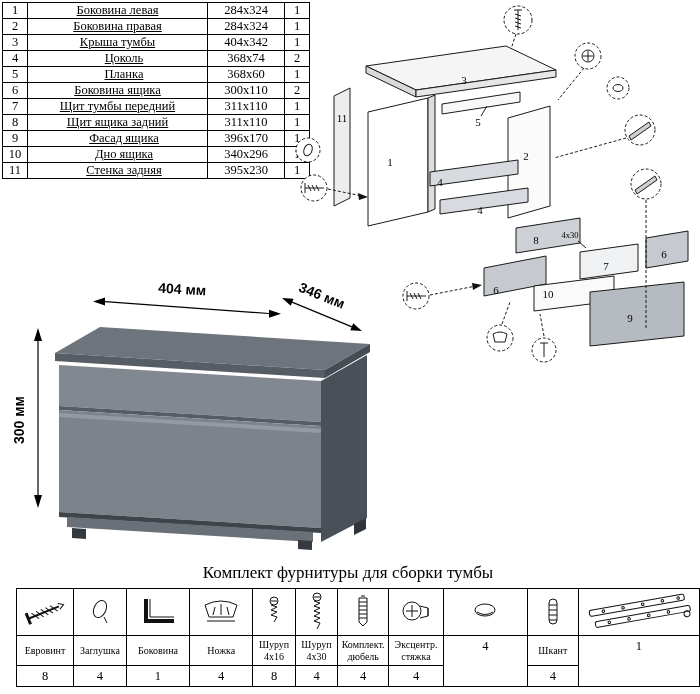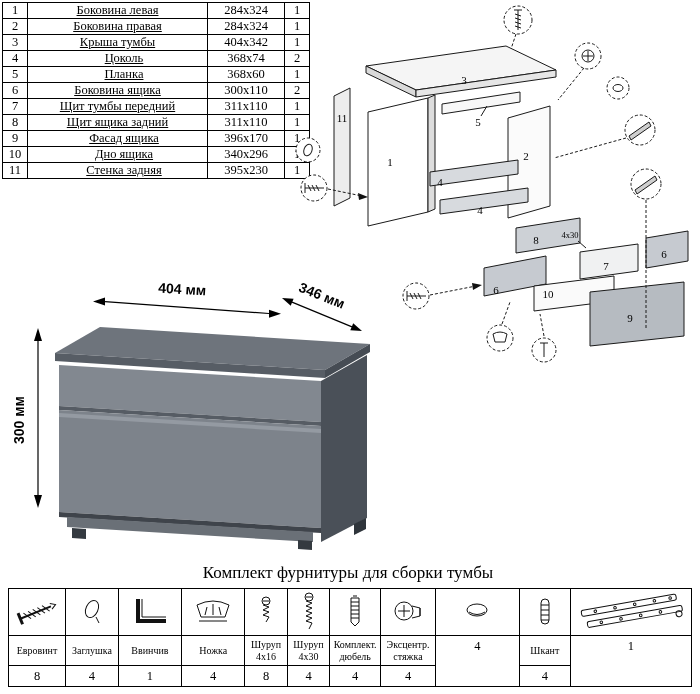--- a/index.html
+++ b/index.html
@@ -23,21 +23,21 @@
   #exploded .dash{stroke-dasharray:3,2;fill:#fff;}
   #exploded text{fill:#000;stroke:none;font-size:11px;font-family:"Liberation Serif",serif;text-anchor:middle;}
   #exploded text.small{font-size:8.5px;}
   #cabinet text{stroke:none;fill:#000;font-family:"Liberation Sans",sans-serif;
                 font-weight:bold;font-size:14px;text-anchor:middle;}
   #cabinet .dim{stroke:#000;stroke-width:1.2;fill:none;}
 
   
   #hw-title{position:absolute;left:0;right:4px;top:563px;text-align:center;
             font-size:17px;font-family:"Liberation Serif",serif;}
-  #hw-table{position:absolute;left:8px;top:588px;width:684px;display:flex;
+  #hw-table{position:absolute;left:16px;top:588px;width:684px;display:flex;
             border:1px solid #000;background:#fff;box-sizing:border-box;}
   .hw-col{display:flex;flex-direction:column;border-right:1px solid #000;min-width:0;}
   .hw-col:last-child{border-right:none;}
   .hw-icon{height:46px;display:flex;align-items:center;justify-content:center;
            border-bottom:1px solid #000;}
   .hw-icon svg{stroke:#111;fill:none;}
   .hw-name{height:30px;border-bottom:1px solid #000;font-size:10px;line-height:1.12;
            display:flex;align-items:center;justify-content:center;text-align:center;
            padding:1px 1px;box-sizing:border-box;}
   .hw-qty{height:20px;font-size:12.5px;display:flex;align-items:center;justify-content:center;}
@@ -315,21 +315,21 @@
     <div class="hw-qty">4</div>
   </div>
 
   <div class="hw-col" style="flex:60 0 0">
     <div class="hw-icon">
       <svg width="56" height="42" viewBox="0 0 56 42">
         <path d="M16,8 L16,30 L44,30" stroke-width="4"></path>
         <path d="M20,8 L20,26 L44,26"></path>
         </svg>
     </div>
-    <div class="hw-name">Ввинчив</div>
+    <div class="hw-name">Боковина</div>
     <div class="hw-qty">1</div>
   </div>
 
   <div class="hw-col" style="flex:60 0 0">
     <div class="hw-icon">
       <svg width="56" height="42" viewBox="0 0 56 42">
         <path d="M12,14 Q28,6 44,14 L40,26 L16,26 Z"></path>
         <line x1="14" y1="30" x2="42" y2="30"></line>
         <path d="M22,16 l-2,8 M28,13 l0,11 M34,16 l2,8"></path>
         </svg>

